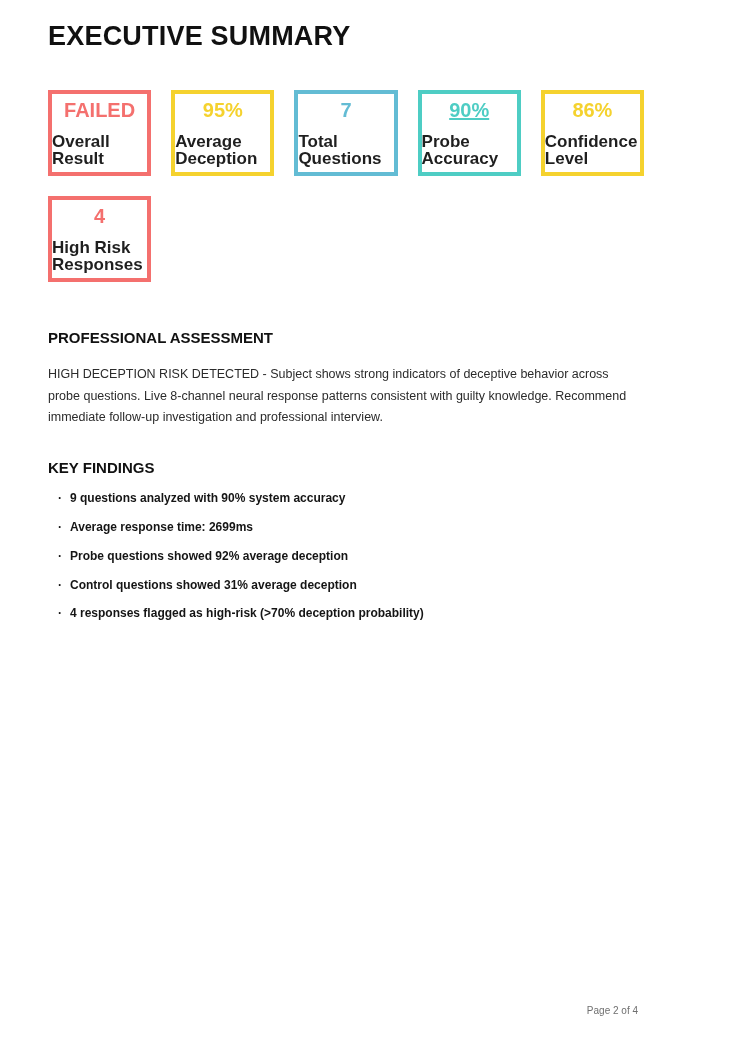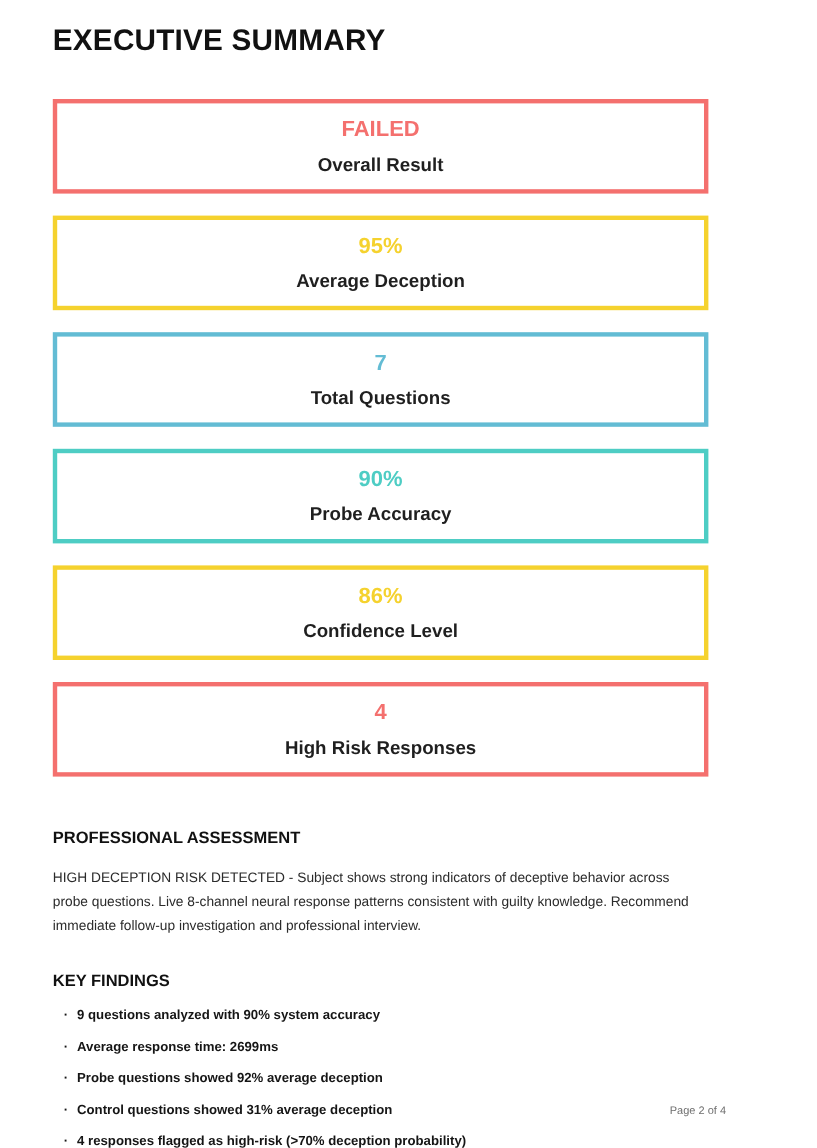--- a/index.html
+++ b/index.html
@@ -27,21 +27,21 @@
     font-weight: bold;
     letter-spacing: 0.2px;
     color: #111111;
     margin: 0;
     padding-top: 20px;
     line-height: 1.2;
   }
   .metrics-grid {
     margin-top: 38px;
     display: grid;
-    grid-template-columns: repeat(1, 1fr);
+    grid-template-columns: repeat(5, 1fr);
     grid-gap: 20px 20px;
   }
   .metric-card {
     border: 4px solid #cccccc;
     height: 86px;
     box-sizing: border-box;
     display: flex;
     flex-direction: column;
     align-items: center;
     justify-content: center;
@@ -92,21 +92,21 @@
     position: relative;
     line-height: 1.2;
   }
   .finding-item .bullet {
     position: absolute;
     left: 10px;
     top: 0;
   }
   .page-footer {
     position: absolute;
-    right: 32px;
+    right: 54px;
     bottom: 28px;
     font-size: 10px;
     color: #6f6f6f;
     text-align: center;
   }
 </style>
 </head>
 <body>
 
 <div class="page">
@@ -120,21 +120,21 @@
     </div>
     <div class="metric-card" style="border-color: rgb(245, 210, 46);">
       <div class="metric-value" style="color: rgb(245, 210, 46);">95%</div>
       <div class="metric-label">Average Deception</div>
     </div>
     <div class="metric-card" style="border-color: rgb(99, 188, 212);">
       <div class="metric-value" style="color: rgb(99, 188, 212);">7</div>
       <div class="metric-label">Total Questions</div>
     </div>
     <div class="metric-card" style="border-color: rgb(78, 205, 196);">
-      <div class="metric-value" style="color: rgb(78, 205, 196);">90%</div>
+      <div class="metric-value" style="color: rgb(78, 205, 196); text-decoration: underline;">90%</div>
       <div class="metric-label">Probe Accuracy</div>
     </div>
     <div class="metric-card" style="border-color: rgb(245, 210, 46);">
       <div class="metric-value" style="color: rgb(245, 210, 46);">86%</div>
       <div class="metric-label">Confidence Level</div>
     </div>
     <div class="metric-card" style="border-color: rgb(244, 112, 110);">
       <div class="metric-value" style="color: rgb(244, 112, 110);">4</div>
       <div class="metric-label">High Risk Responses</div>
     </div>

